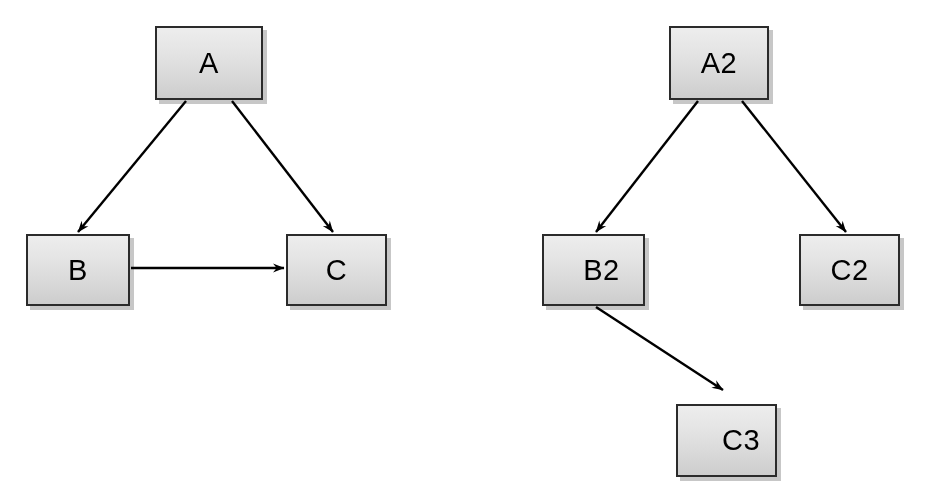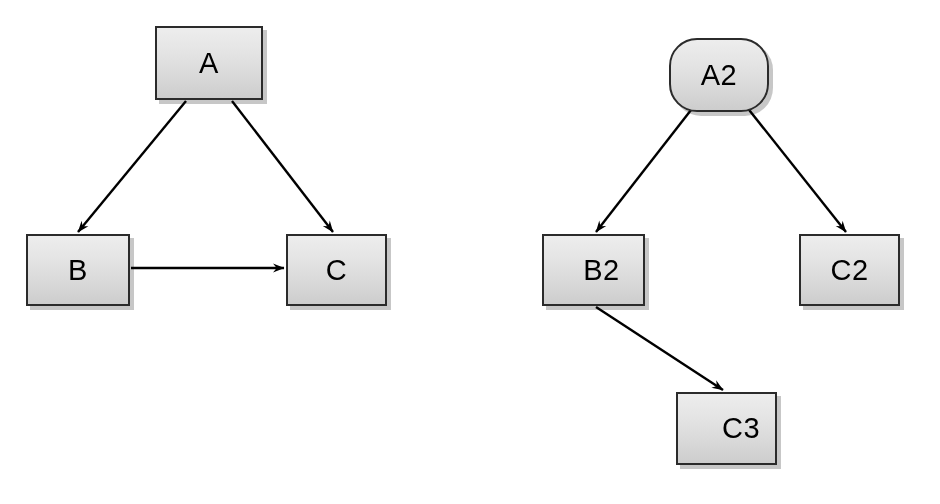--- a/index.html
+++ b/index.html
@@ -79,27 +79,27 @@
   <div id="nodes-layer">
       <div class="node-box" style="left: 155px; top: 26px; width: 108px; height: 74px;">
         <span class="node-label">A</span>
       </div>
       <div class="node-box" style="left: 26px; top: 234px; width: 104px; height: 72px;">
         <span class="node-label">B</span>
       </div>
       <div class="node-box" style="left: 286px; top: 234px; width: 101px; height: 72px;">
         <span class="node-label">C</span>
       </div>
-      <div class="node-box" style="left: 669px; top: 38px; width: 100px; height: 74px; border-radius: 28px;">
+      <div class="node-box" style="left: 669px; top: 26px; width: 100px; height: 74px;">
         <span class="node-label">A2</span>
       </div>
       <div class="node-box" style="left: 542px; top: 234px; width: 103px; height: 72px; padding-left: 16px;">
         <span class="node-label">B2</span>
       </div>
       <div class="node-box" style="left: 799px; top: 234px; width: 101px; height: 72px;">
         <span class="node-label">C2</span>
       </div>
-      <div class="node-box" style="left: 676px; top: 392px; width: 101px; height: 73px; padding-left: 29px;">
+      <div class="node-box" style="left: 676px; top: 404px; width: 101px; height: 73px; padding-left: 29px;">
         <span class="node-label">C3</span>
       </div>
     </div>
 
 </div>
 
 </body></html>

